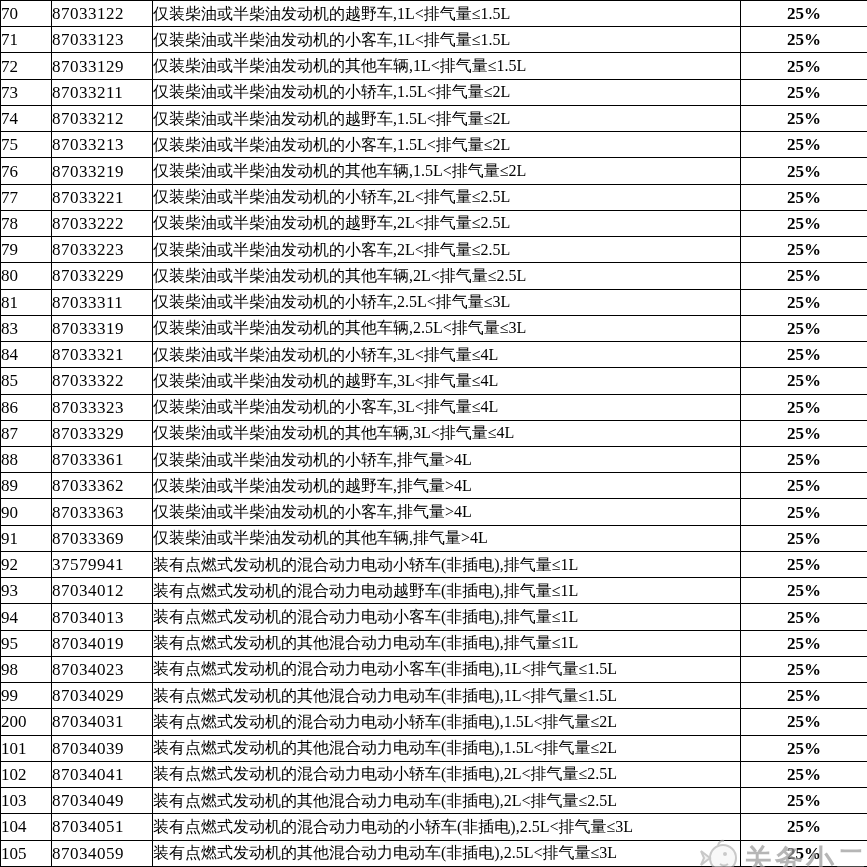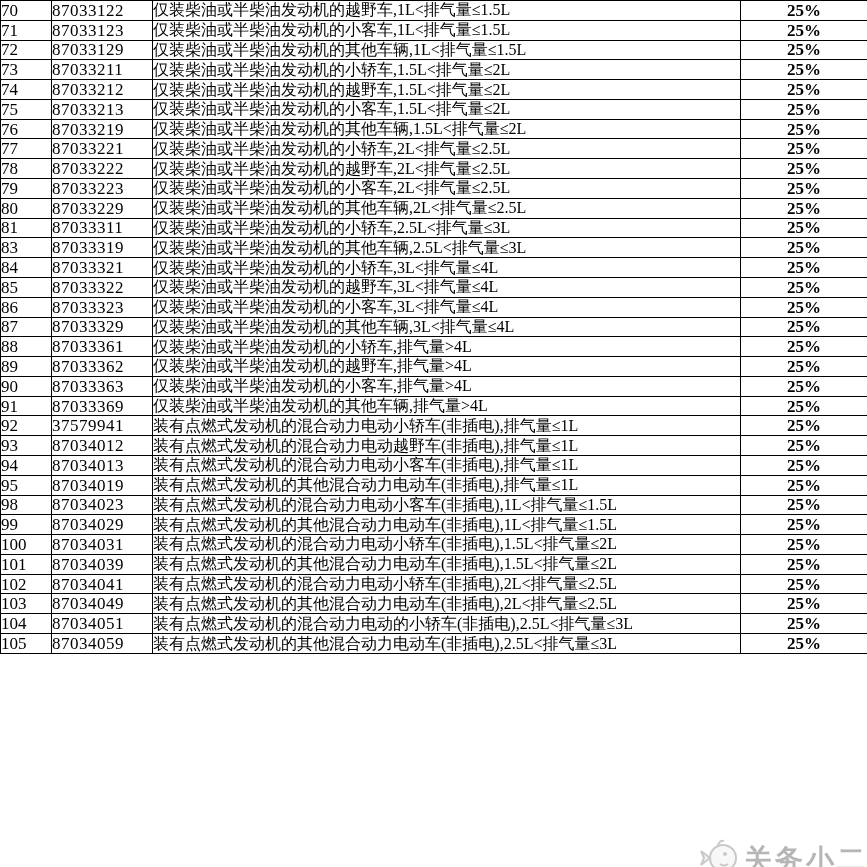--- a/index.html
+++ b/index.html
@@ -6,21 +6,21 @@
   .page {
     position: relative;
     width: 867px;
     height: 867px;
     background: #ffffff;
     overflow: hidden;
     font-family: "Liberation Serif", "DejaVu Serif", serif;
   }
   table.tariff {
     width: 867px;
-    height: 654px;
+    height: 867px;
     border-collapse: collapse;
     table-layout: fixed;
     padding-left: 45px;
   }
   table.tariff td {
     border: 1px solid #000000;
     color: #000000;
     vertical-align: middle;
     line-height: 1;
     padding: 0;
@@ -237,21 +237,21 @@
           <td class="desc">装有点燃式发动机的混合动力电动小客车(非插电),1L&lt;排气量≤1.5L</td>
           <td class="rate">25%</td>
         </tr>
         <tr>
           <td class="no">99</td>
           <td class="code">87034029</td>
           <td class="desc">装有点燃式发动机的其他混合动力电动车(非插电),1L&lt;排气量≤1.5L</td>
           <td class="rate">25%</td>
         </tr>
         <tr>
-          <td class="no">100</td>
+          <td class="no">200</td>
           <td class="code">87034031</td>
           <td class="desc">装有点燃式发动机的混合动力电动小轿车(非插电),1.5L&lt;排气量≤2L</td>
           <td class="rate">25%</td>
         </tr>
         <tr>
           <td class="no">101</td>
           <td class="code">87034039</td>
           <td class="desc">装有点燃式发动机的其他混合动力电动车(非插电),1.5L&lt;排气量≤2L</td>
           <td class="rate">25%</td>
         </tr>

